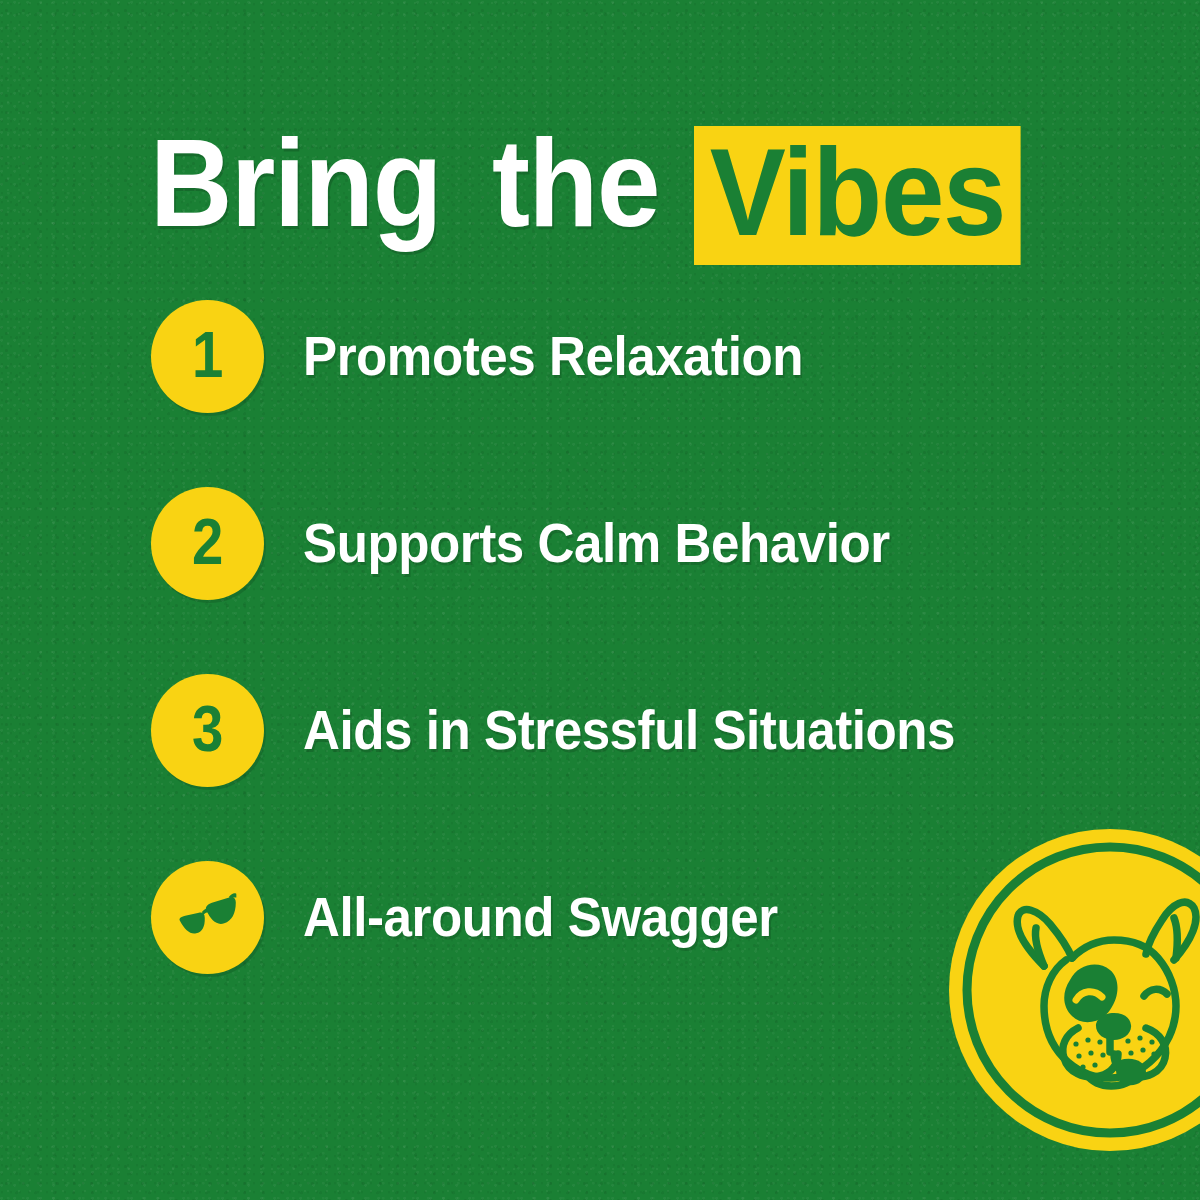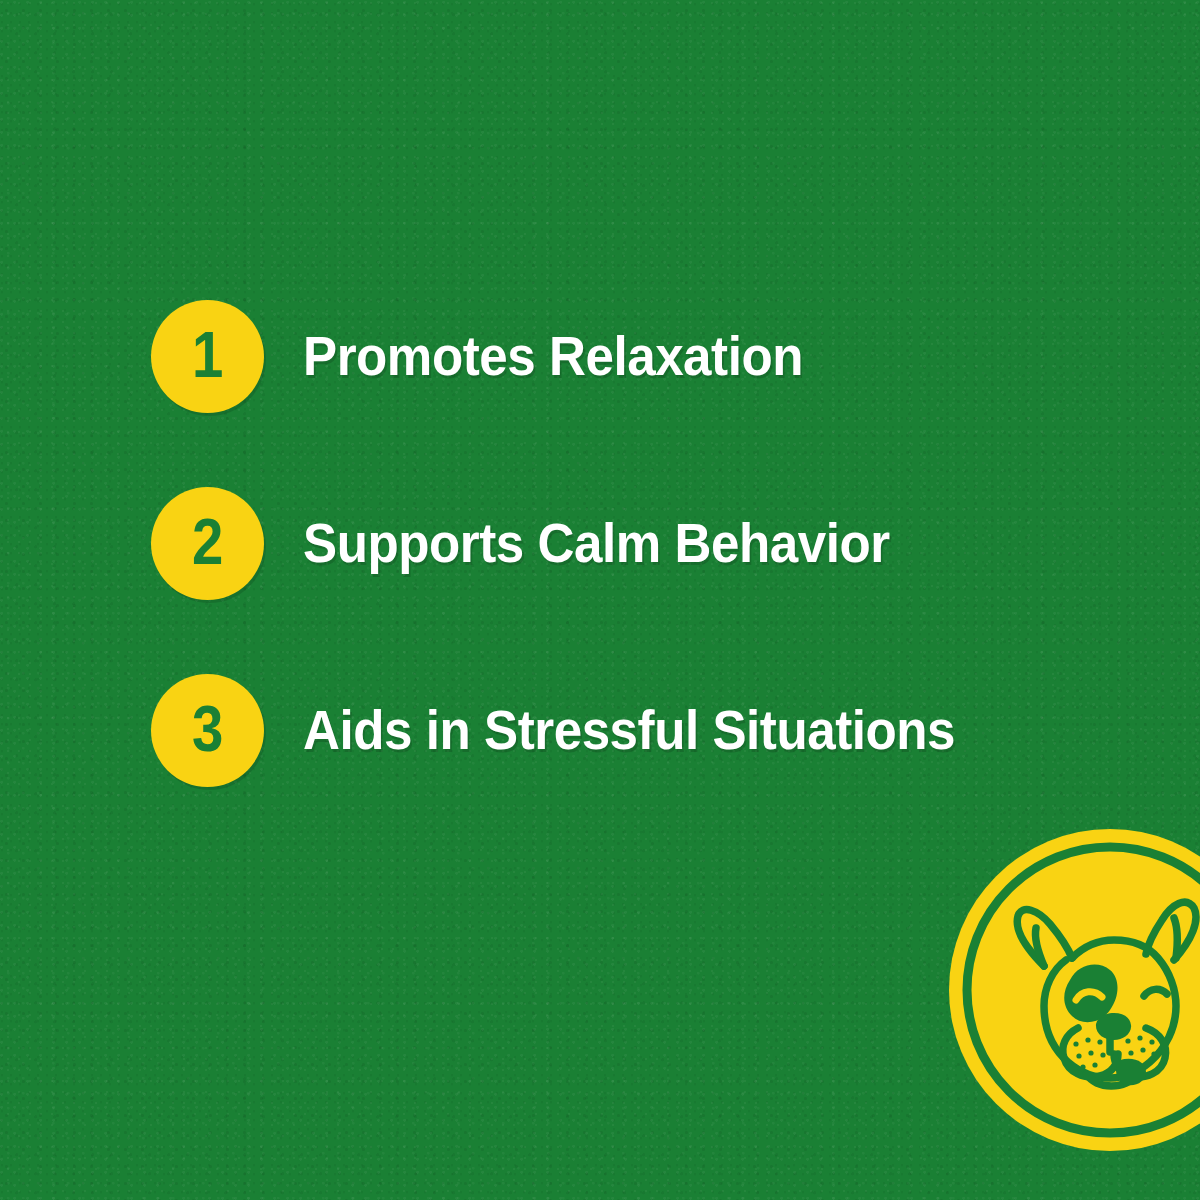--- a/index.html
+++ b/index.html
@@ -129,20 +129,25 @@
     height: 324px;
     z-index: 5;
   }
   .brand-badge svg { display: block; width: 100%; height: 100%; }
 </style>
 </head>
 <body>
 
 <div id="poster">
 
+  <div class="headline">
+    <span class="headline-word spaced">Bring</span>
+    <span class="headline-word spaced">the</span>
+    <span class="headline-highlight">Vibes</span>
+  </div>
 
   <div class="benefits">
 
     <div class="benefit-row">
       <div class="benefit-badge">
         <span class="benefit-number">1</span>
       </div>
       <span class="benefit-label">Promotes Relaxation</span>
     </div>
 
@@ -153,20 +158,41 @@
       <span class="benefit-label">Supports Calm Behavior</span>
     </div>
 
     <div class="benefit-row">
       <div class="benefit-badge">
         <span class="benefit-number">3</span>
       </div>
       <span class="benefit-label">Aids in Stressful Situations</span>
     </div>
 
+    <div class="benefit-row">
+      <div class="benefit-badge">
+        <span class="benefit-icon">
+          <svg width="78" height="78" viewBox="0 0 100 100" aria-hidden="true">
+            <g fill="#1a8034" transform="rotate(-12 50 50)">
+
+              <path d="M14 46 C13 43 16 41 22 41 L40 41 C45 41 47 44 46 49
+                       C44 60 39 66 31 66 C23 66 18 59 14 46 Z"></path>
+
+              <path d="M50 40 C49 36 52 33 59 32 L82 30 C88 30 90 33 89 38
+                       C86 52 79 60 69 61 C59 62 53 54 50 40 Z"></path>
+
+              <path d="M44 41 C47 38 51 37 54 38 L53 43 C50 42 47 43 45 45 Z"></path>
+
+              <path d="M82 29 C86 26 89 25 92 27 L91 32 C88 31 86 31 83 33 Z"></path>
+            </g>
+          </svg>
+        </span>
+      </div>
+      <span class="benefit-label">All-around Swagger</span>
+    </div>
 
   </div>
 
   <div class="brand-badge">
     <svg viewBox="0 0 324 324" aria-hidden="true">
 
       <circle cx="162" cy="162" r="161" fill="#f9d313"></circle>
 
       <circle cx="162" cy="162" r="143" fill="none" stroke="#1a8034" stroke-width="9"></circle>
 

